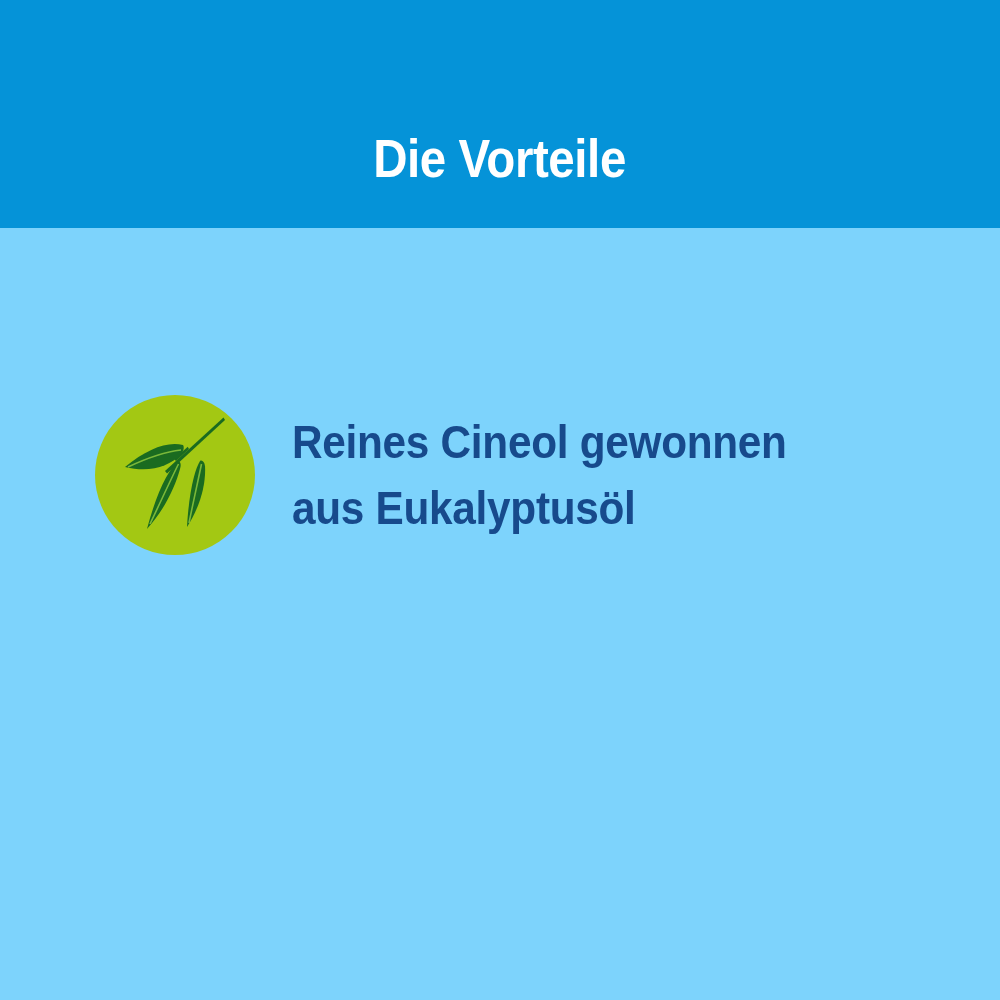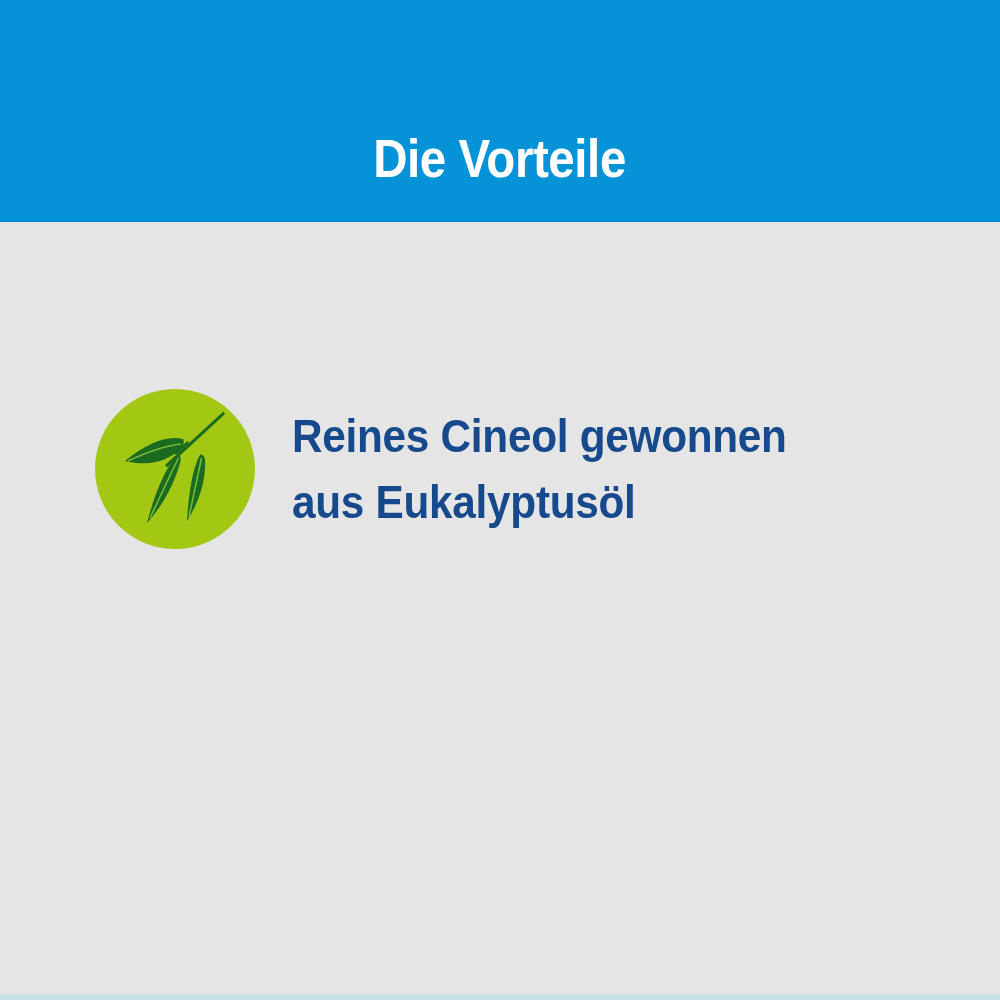--- a/index.html
+++ b/index.html
@@ -48,24 +48,24 @@
     transform: scaleX(0.88);
     transform-origin: center top;
     margin-top: 88px;
     white-space: nowrap;
   }
 
   
   .body-area {
     position: absolute;
     left: 0;
-    top: 222px;
+    top: 228px;
     width: 1000px;
     height: 772px;
-    background: #e5e5e5;
+    background: #7dd3fc;
   }
 
   .benefit {
     position: absolute;
     left: 95px;
     width: 860px;
     height: 160px;
     display: flex;
     align-items: center;
   }

